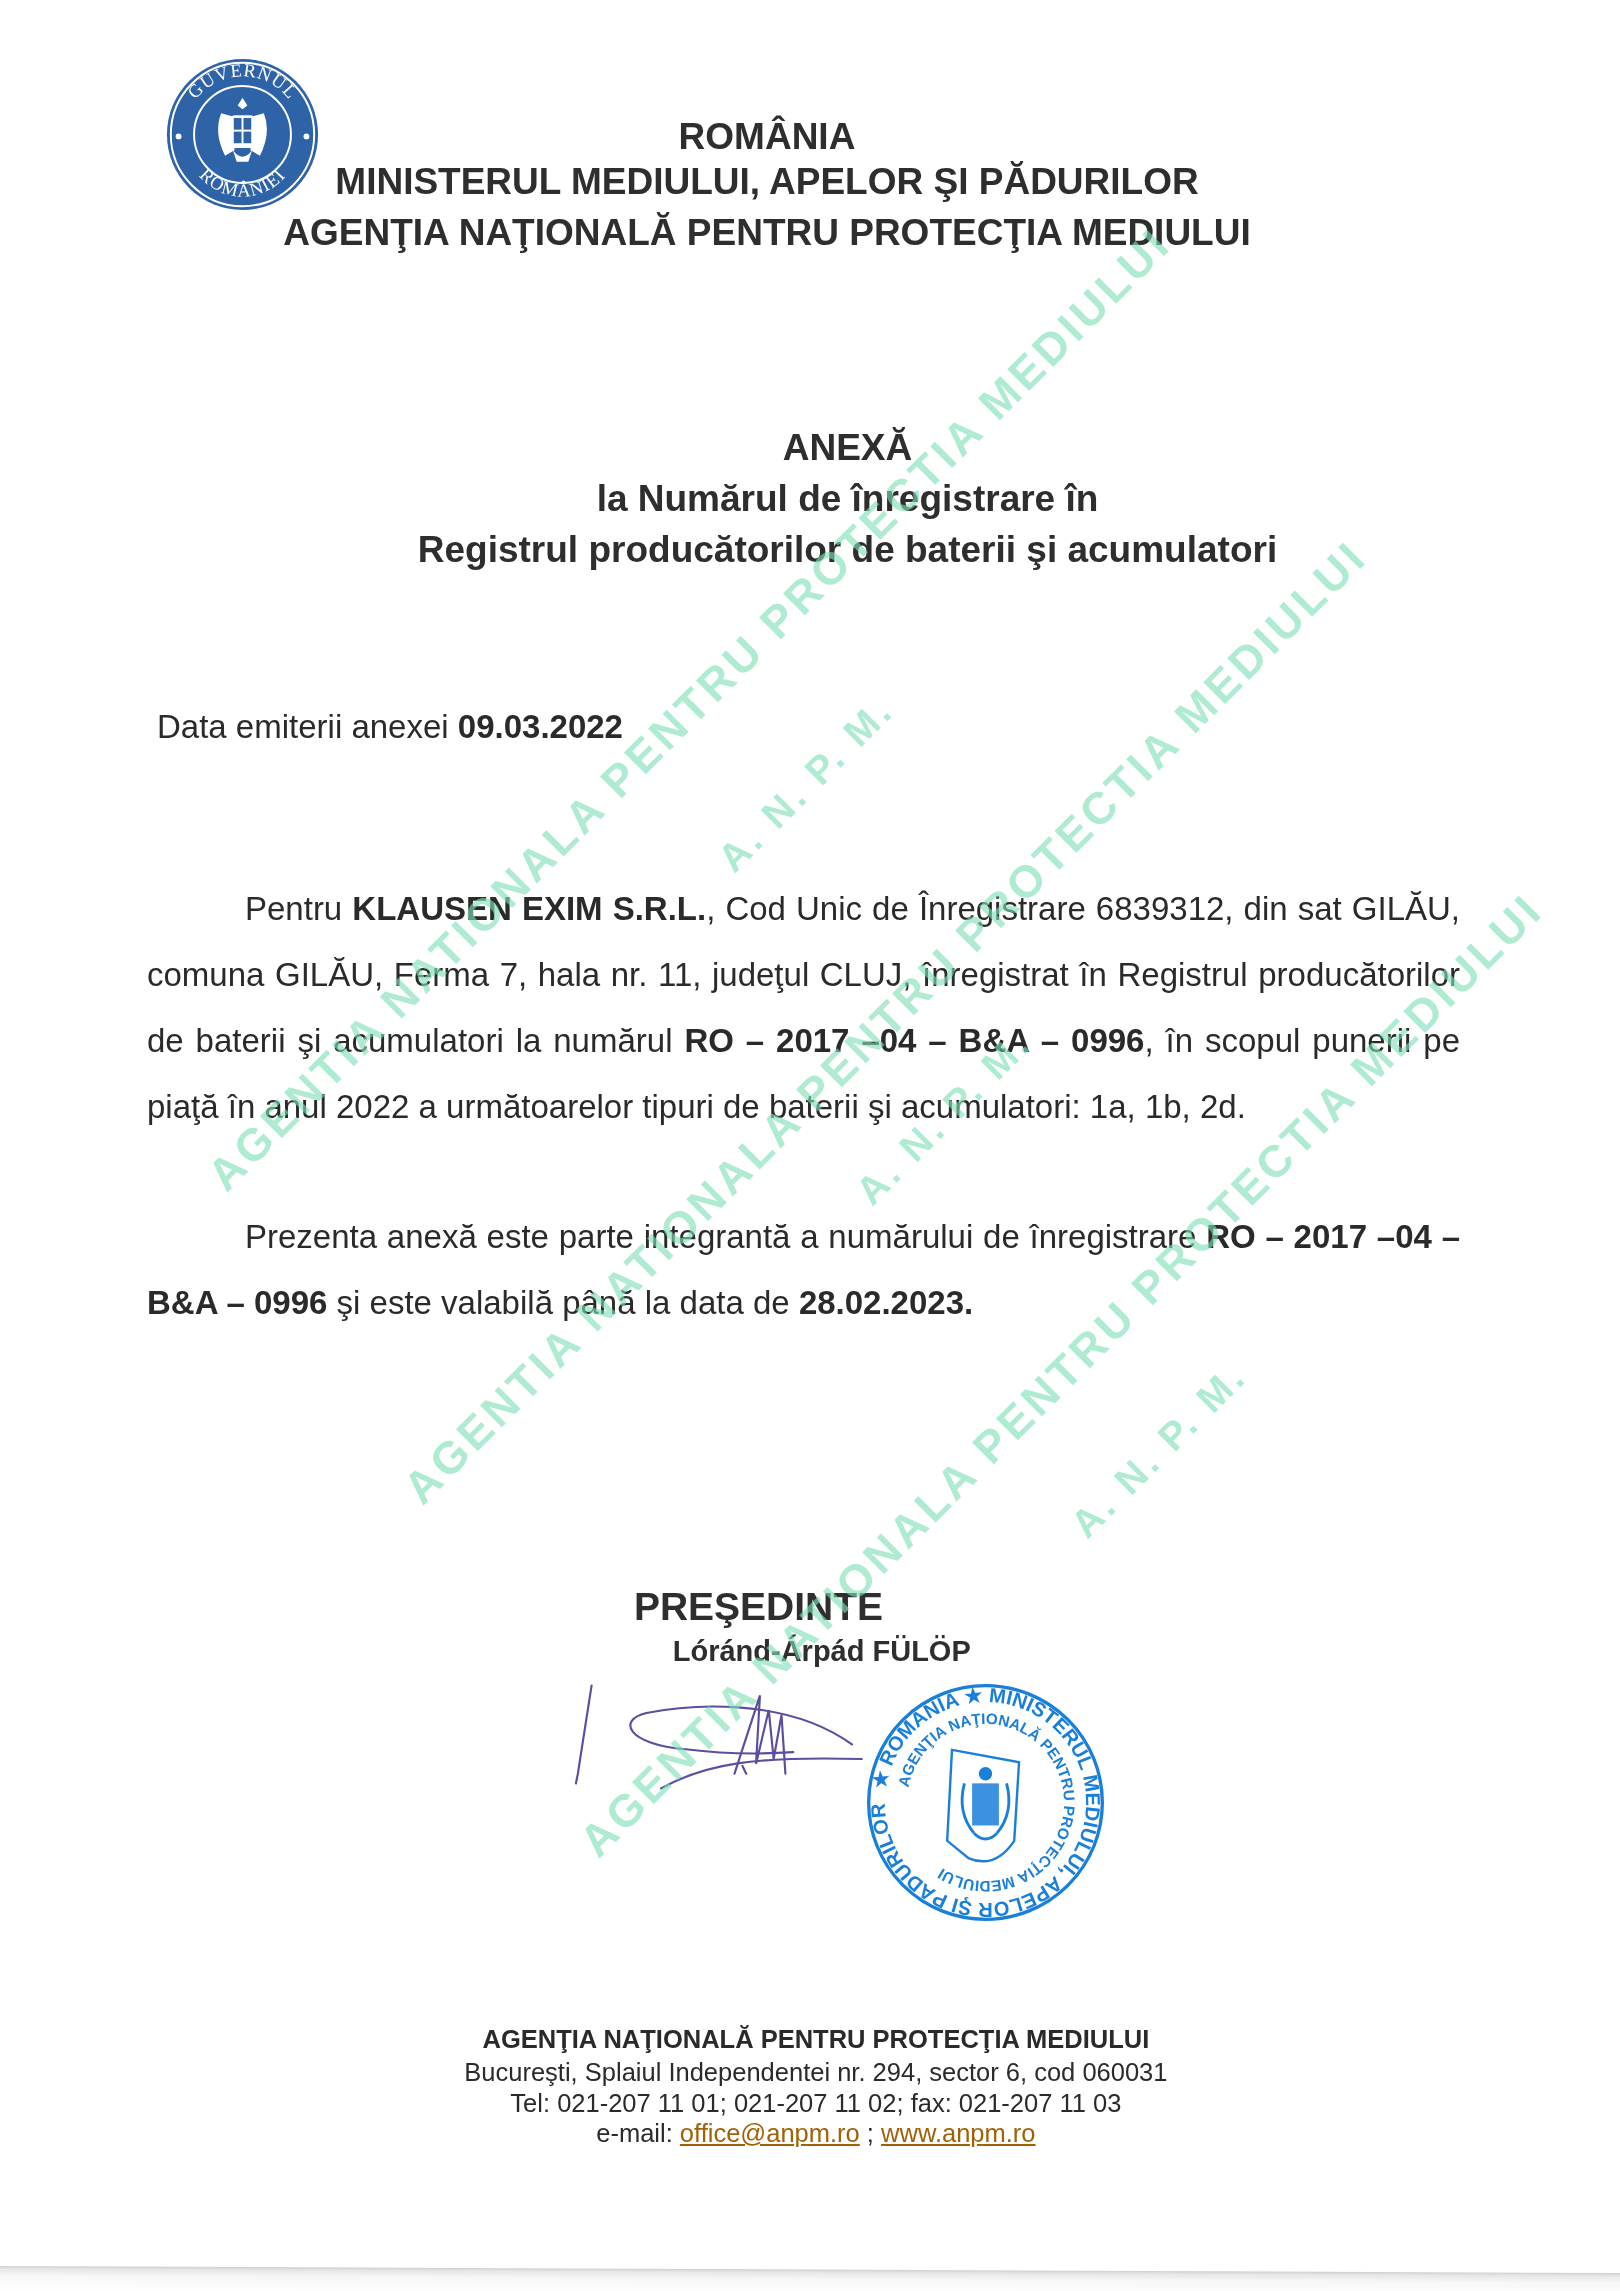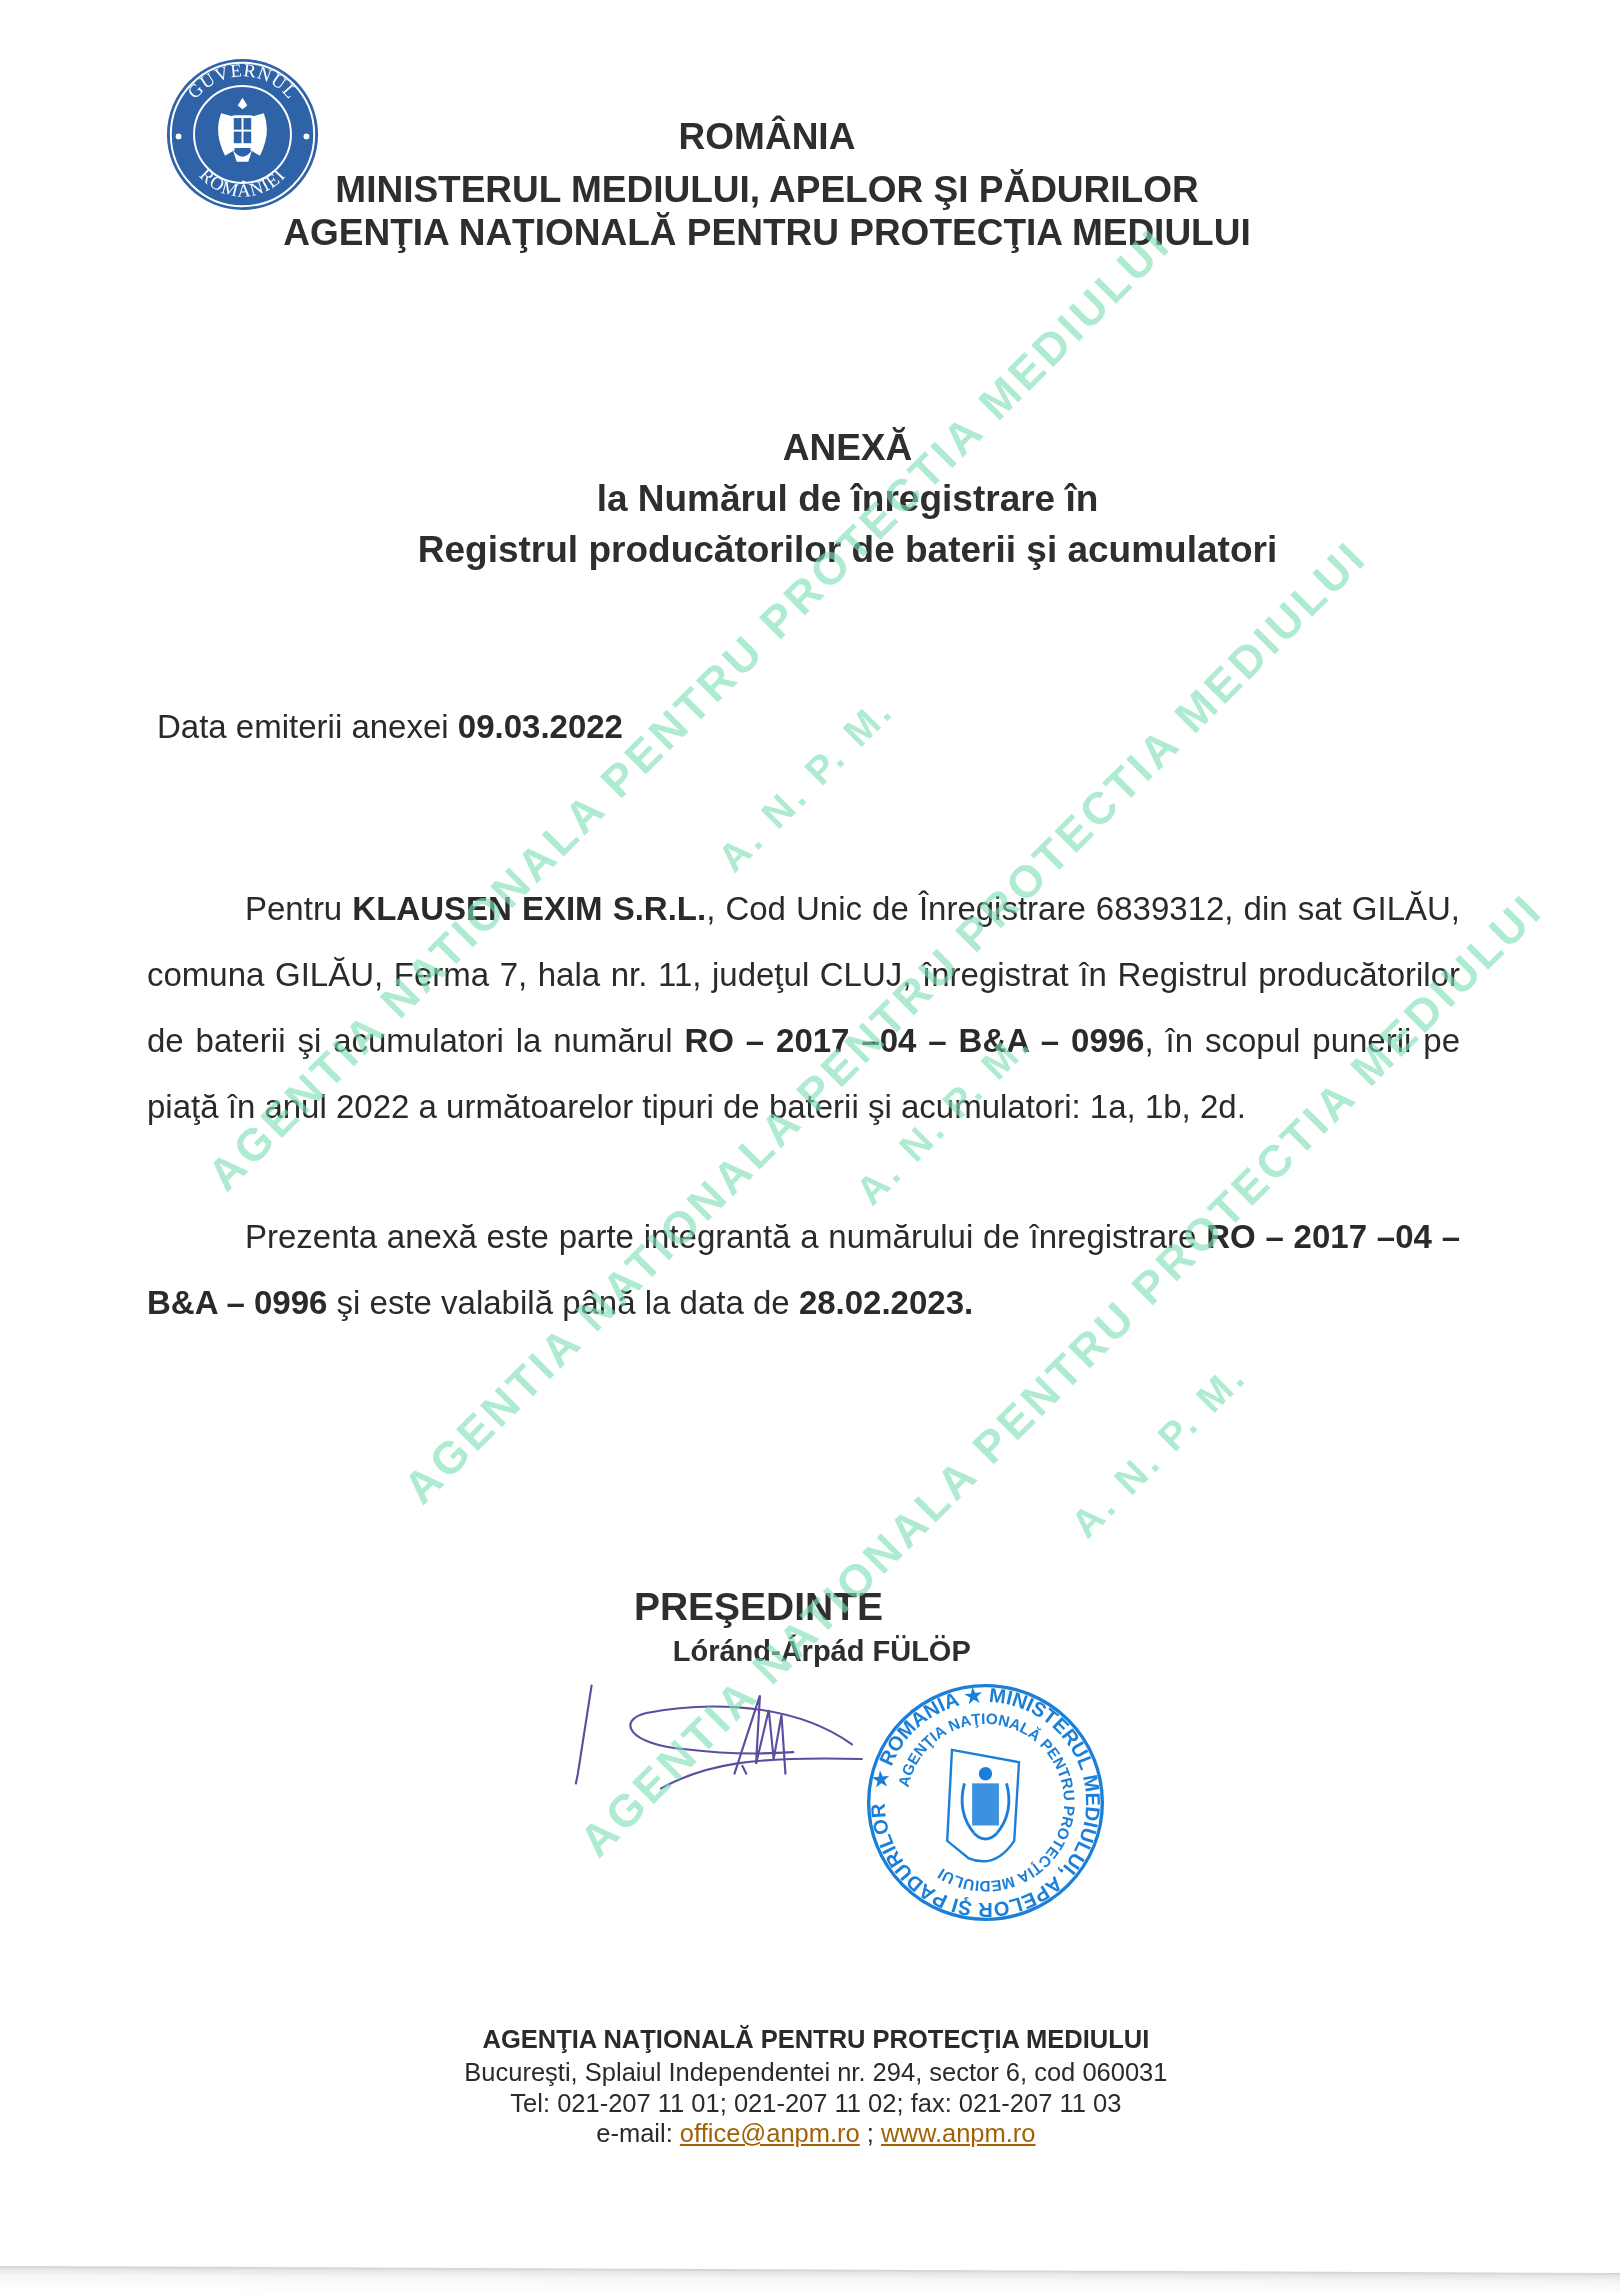--- a/index.html
+++ b/index.html
@@ -4,21 +4,21 @@
 <style>
   html, body { margin:0; padding:0; }
   body { width:1620px; height:2292px; background:#ffffff; position:relative; overflow:hidden;
          font-family:"Liberation Sans", sans-serif; color:#2b2b2b; }
   .page { position:absolute; left:0; top:0; width:1620px; height:2292px; }
 
   
   .gov-seal { position:absolute; left:165px; top:57px; width:155px; height:155px; }
   .hdr { position:absolute; left:0; width:1436px; text-align:center; font-weight:bold; color:#2e2e2e; }
   .hdr-1 { top:116px; font-size:37px; padding-left:98px; box-sizing:border-box; }
-  .hdr-2 { top:169px; font-size:37px; padding-left:98px; box-sizing:border-box; }
+  .hdr-2 { top:161px; font-size:37px; padding-left:98px; box-sizing:border-box; }
   .hdr-3 { top:212px; font-size:37px; padding-left:98px; box-sizing:border-box; }
 
   
   .title { position:absolute; left:0; width:1620px; text-align:center; font-weight:bold; color:#2e2e2e; font-size:37px; padding-left:75px; box-sizing:border-box; }
   .t1 { top:427px; }
   .t2 { top:478px; }
   .t3 { top:529px; }
 
   .date-line { position:absolute; left:157px; top:708px; font-size:33px; color:#2a2a2a; }
   .date-line b { font-weight:bold; }

